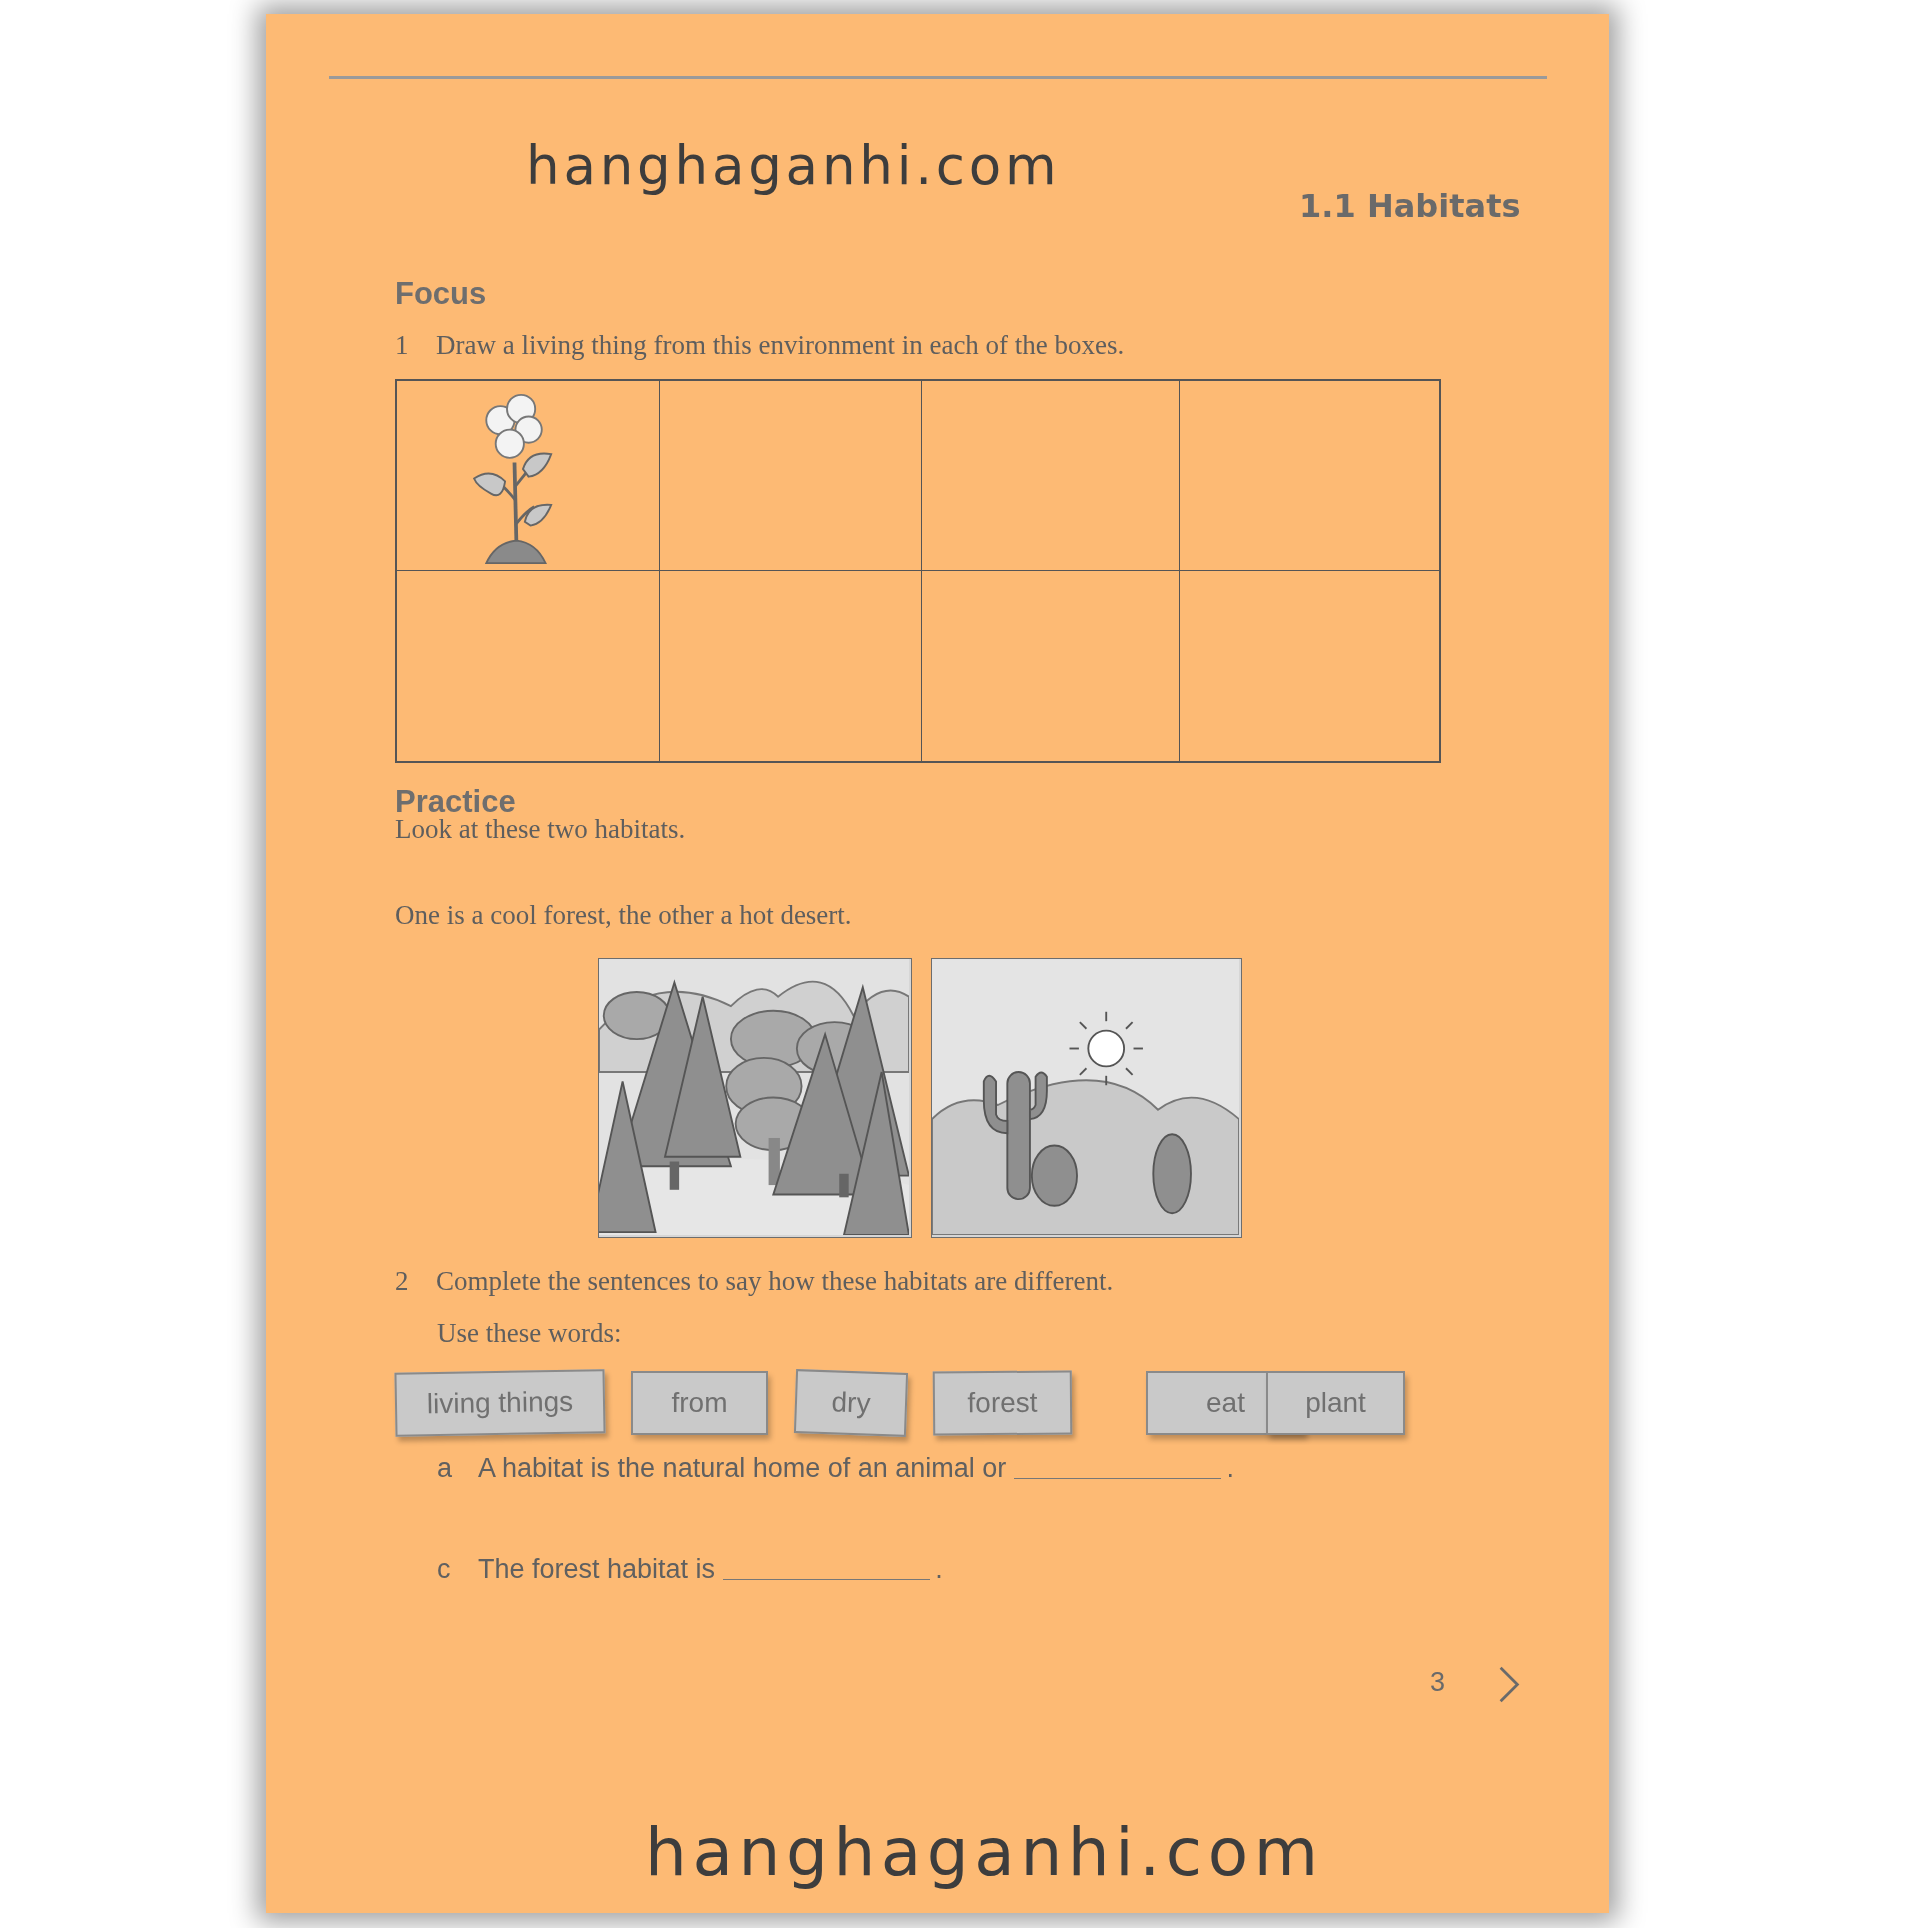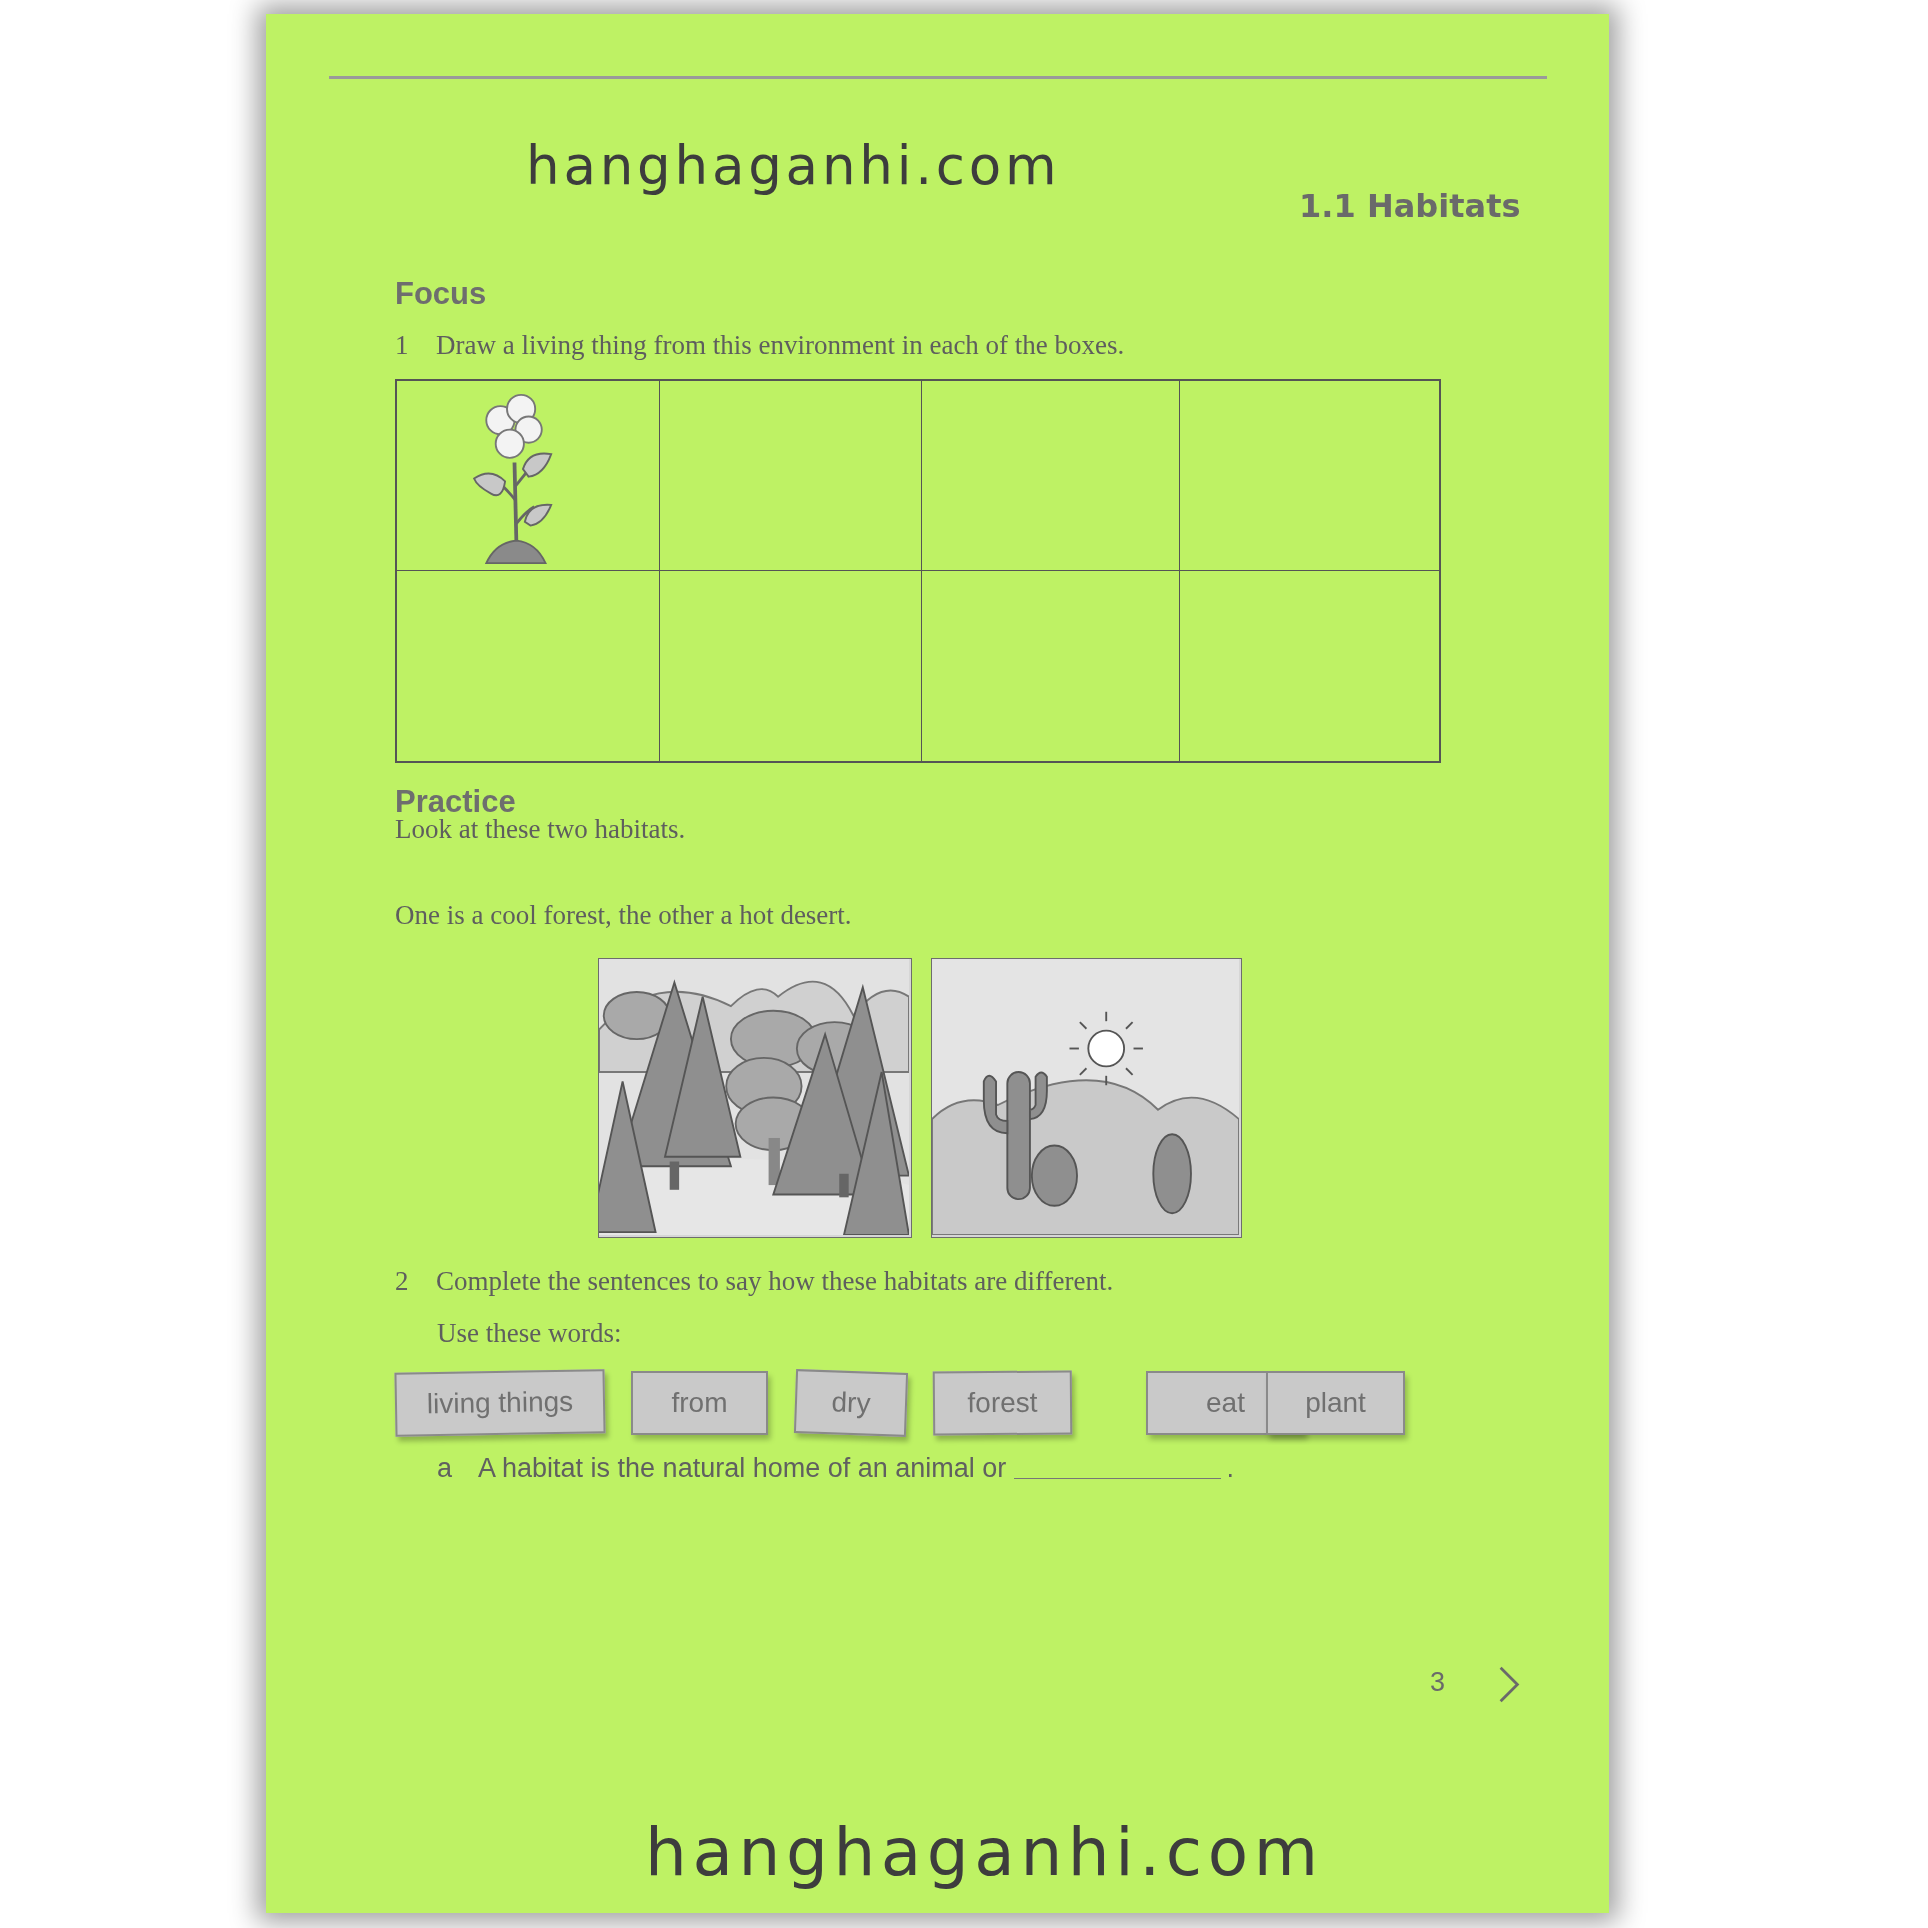--- a/index.html
+++ b/index.html
@@ -3,21 +3,21 @@
 <meta charset="utf-8">
 <style>
   html, body { margin: 0; padding: 0; }
   body {
     width: 1928px; height: 1928px; position: relative; overflow: hidden;
     background: #ffffff;
     font-family: "DejaVu Sans", sans-serif;
   }
   .page {
     position: absolute; left: 266px; top: 14px; width: 1343px; height: 1899px;
-    background: #bef264;
+    background: #fdba74;
     box-shadow: 0 0 26px 9.4px rgba(0,0,0,0.38);
   }
   .abs { position: absolute; }
   .rule { left: 63px; top: 62px; width: 1218px; height: 2.8px; background: #9a9a9a; }
   .watermark {
     font-family: "DejaVu Sans", sans-serif; color: #3d3d3d;
     letter-spacing: 3.8px; white-space: nowrap; font-weight: normal;
   }
   .wm-top { left: 260px; top: 121px; font-size: 53px; }
   .wm-bottom { left: 379px; top: 1800px; font-size: 66px; letter-spacing: 5.6px; }
@@ -173,20 +173,23 @@
   <div class="abs card" style="left:129px;width:210px;transform:rotate(-1deg);">living things</div>
   <div class="abs card" style="left:365px;width:137px;">from</div>
   <div class="abs card" style="left:529px;width:112px;transform:rotate(2deg);">dry</div>
   <div class="abs card" style="left:667px;width:139px;transform:rotate(-0.5deg);">forest</div>
   <div class="abs card" style="left:880px;width:159px;">eat</div>
   <div class="abs card" style="left:1000px;width:139px;">plant</div>
 
   <div class="abs sent sa">
     <span class="letter">a</span><span>A habitat is the natural home of an animal or</span><span class="blank"></span><span>.</span>
   </div>
+  <div class="abs sent sc">
+    <span class="letter">c</span><span>The forest habitat is</span><span class="blank"></span><span>.</span>
+  </div>
 
   <div class="abs pagenum">3</div>
   <div class="abs next">
     <svg width="28" height="41" viewBox="0 0 30 44">
       <path d="M6 4 L24 22 L6 40" stroke="#6a6a6a" stroke-width="3" fill="none"></path>
     </svg>
   </div>
 
   <div class="abs watermark wm-bottom">hanghaganhi.com</div>
 </div>

